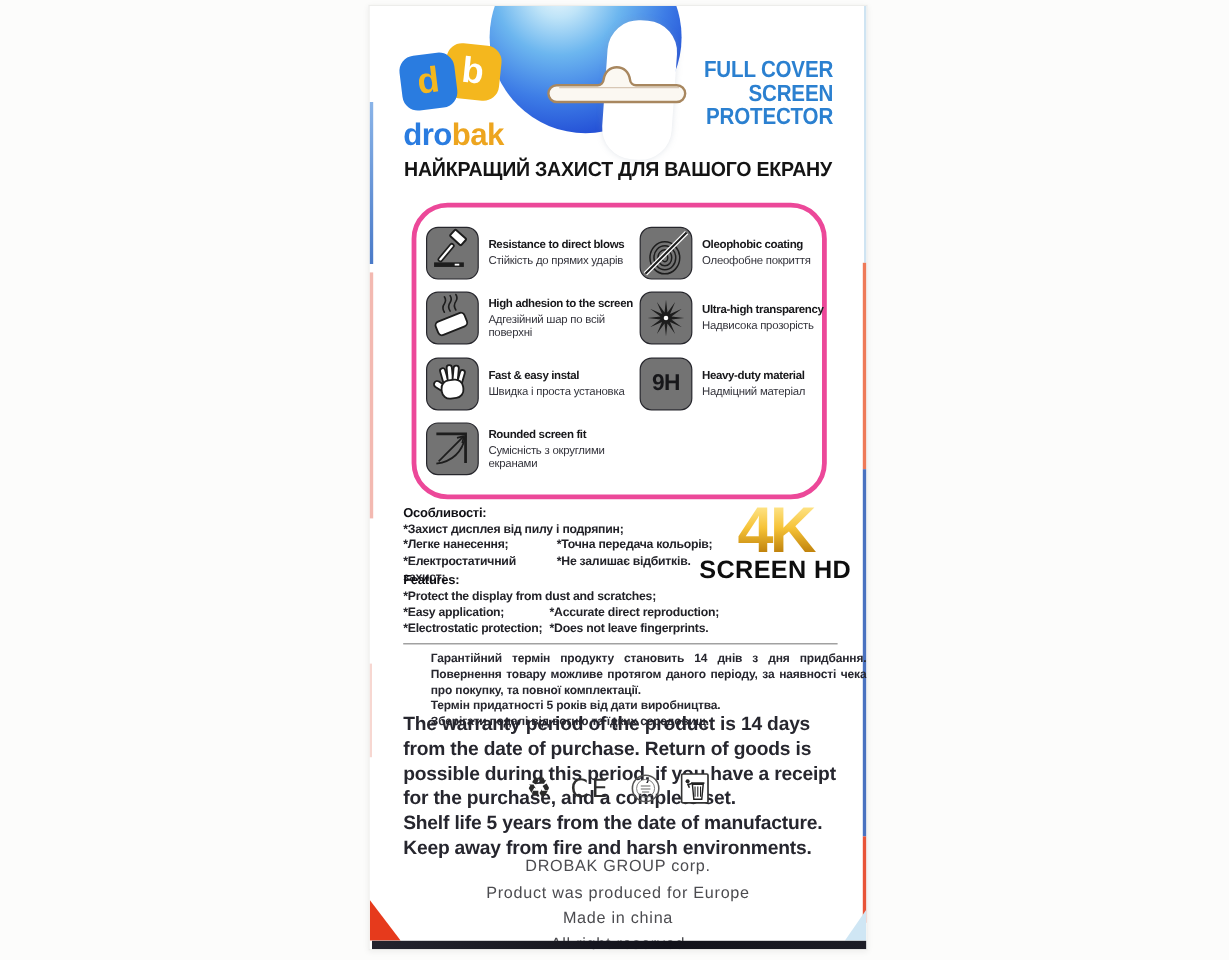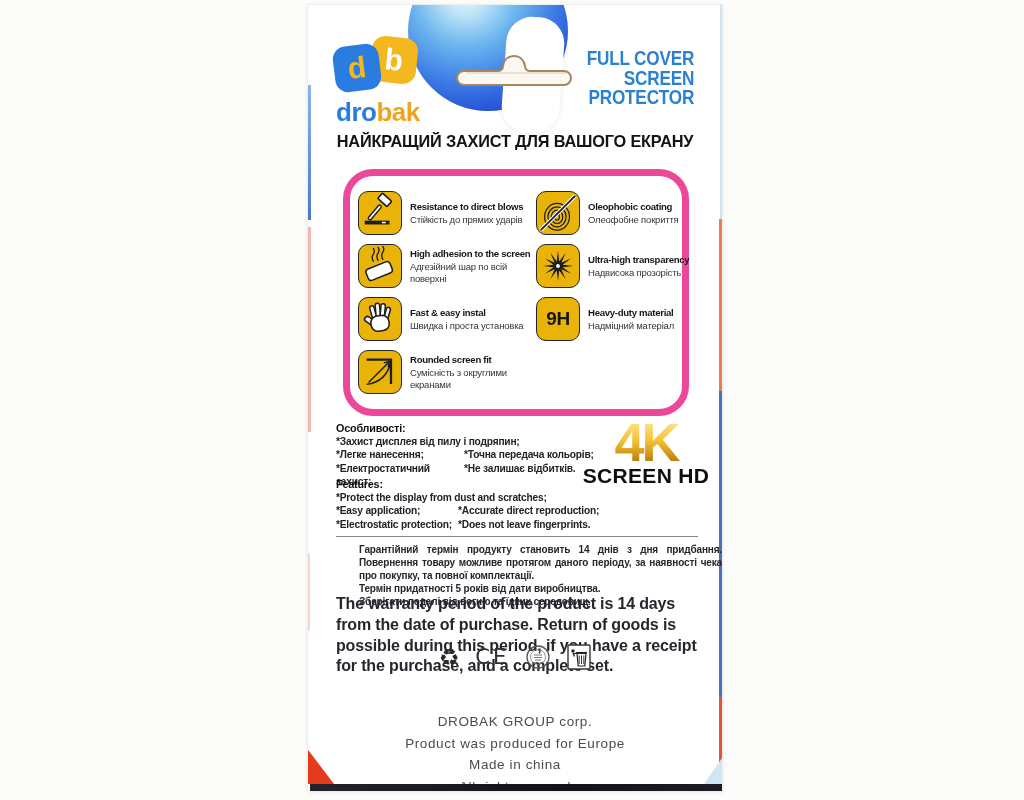--- a/index.html
+++ b/index.html
@@ -27,26 +27,26 @@
 
   .tagline{position:absolute;right:28px;top:44px;text-align:right;color:#2b80d0;font-weight:700;
     font-size:19.5px;line-height:19.5px;letter-spacing:-0.2px;transform:scaleX(.88);transform-origin:right top;}
 
   
   .title{position:absolute;left:0;right:0;top:127px;text-align:center;font-size:17px;font-weight:700;
     color:#141414;letter-spacing:-0.2px;transform:scaleX(.96);}
 
   
   .frame{position:absolute;left:35px;top:164px;width:346px;height:247px;box-sizing:border-box;
-    border:7px solid #ec4899;border-radius:30px;display:grid;grid-auto-flow:column;
+    border:4px solid #ec4899;border-radius:30px;display:grid;grid-auto-flow:column;
     grid-template-rows:repeat(4,1fr);grid-template-columns:1fr 1fr;column-gap:6px;row-gap:3px;
     padding:12px 6px 12px 8px;}
   .feat{display:flex;align-items:center;gap:8px;}
   .ibox{flex:0 0 44px;width:44px;height:44px;box-sizing:border-box;border:1.6px solid #26262c;border-radius:10px;
-    background:#eab308;display:flex;align-items:center;justify-content:center;overflow:hidden;}
+    background:#737373;display:flex;align-items:center;justify-content:center;overflow:hidden;}
   .ibox svg{display:block;}
   .nine-h{font-size:19px;font-weight:bold;color:#17171a;letter-spacing:-0.5px;}
   .ft{display:flex;flex-direction:column;gap:2px;width:120px;}
   .fen{font-size:9.6px;font-weight:700;color:#17171a;letter-spacing:-0.3px;white-space:nowrap;}
   .fua{font-size:9.5px;font-weight:500;color:#34343c;letter-spacing:-0.2px;line-height:1.18;max-width:114px;}
 
   
   .specs{position:absolute;left:28px;font-size:10.2px;font-weight:600;color:#222228;letter-spacing:-0.2px;line-height:1.3;}
   .specs-ua{top:416px;width:260px;}
   .specs-en{top:472px;width:285px;}
@@ -274,20 +274,21 @@
     <div class="divider"></div>
 
     <div class="para para-ua">
       <div class="just">Гарантійний термін продукту становить 14 днів з дня придбання. Повернення товару можливе протягом даного періоду, за наявності чека про покупку, та повної комплектації.</div>
       <div>Термін придатності 5 років від дати виробництва.</div>
       <div>Зберігати подалі від вогню та їдких середовищ.</div>
     </div>
 
     <div class="para para-en">
       <div>The warranty period of the product is 14 days from the date of purchase. Return of goods is possible during this period, if you have a receipt for the purchase, and a complete set.</div>
+      <div>Shelf life 5 years from the date of manufacture. Keep away from fire and harsh environments.</div>
     </div>
 
     <div class="certs">
       <span class="recycle">♻</span>
       <span class="ce">CE</span>
       <svg width="26" height="26" viewBox="0 0 26 26">
         <circle cx="13" cy="13" r="11" fill="none" stroke="#555" stroke-width="1.3"></circle>
         <circle cx="13" cy="13" r="7.5" fill="none" stroke="#777" stroke-width="0.8"></circle>
         <path d="M9 11 h8 M9 13.5 h8 M10 16 h6" stroke="#666" stroke-width="0.9" fill="none"></path>
       </svg>

